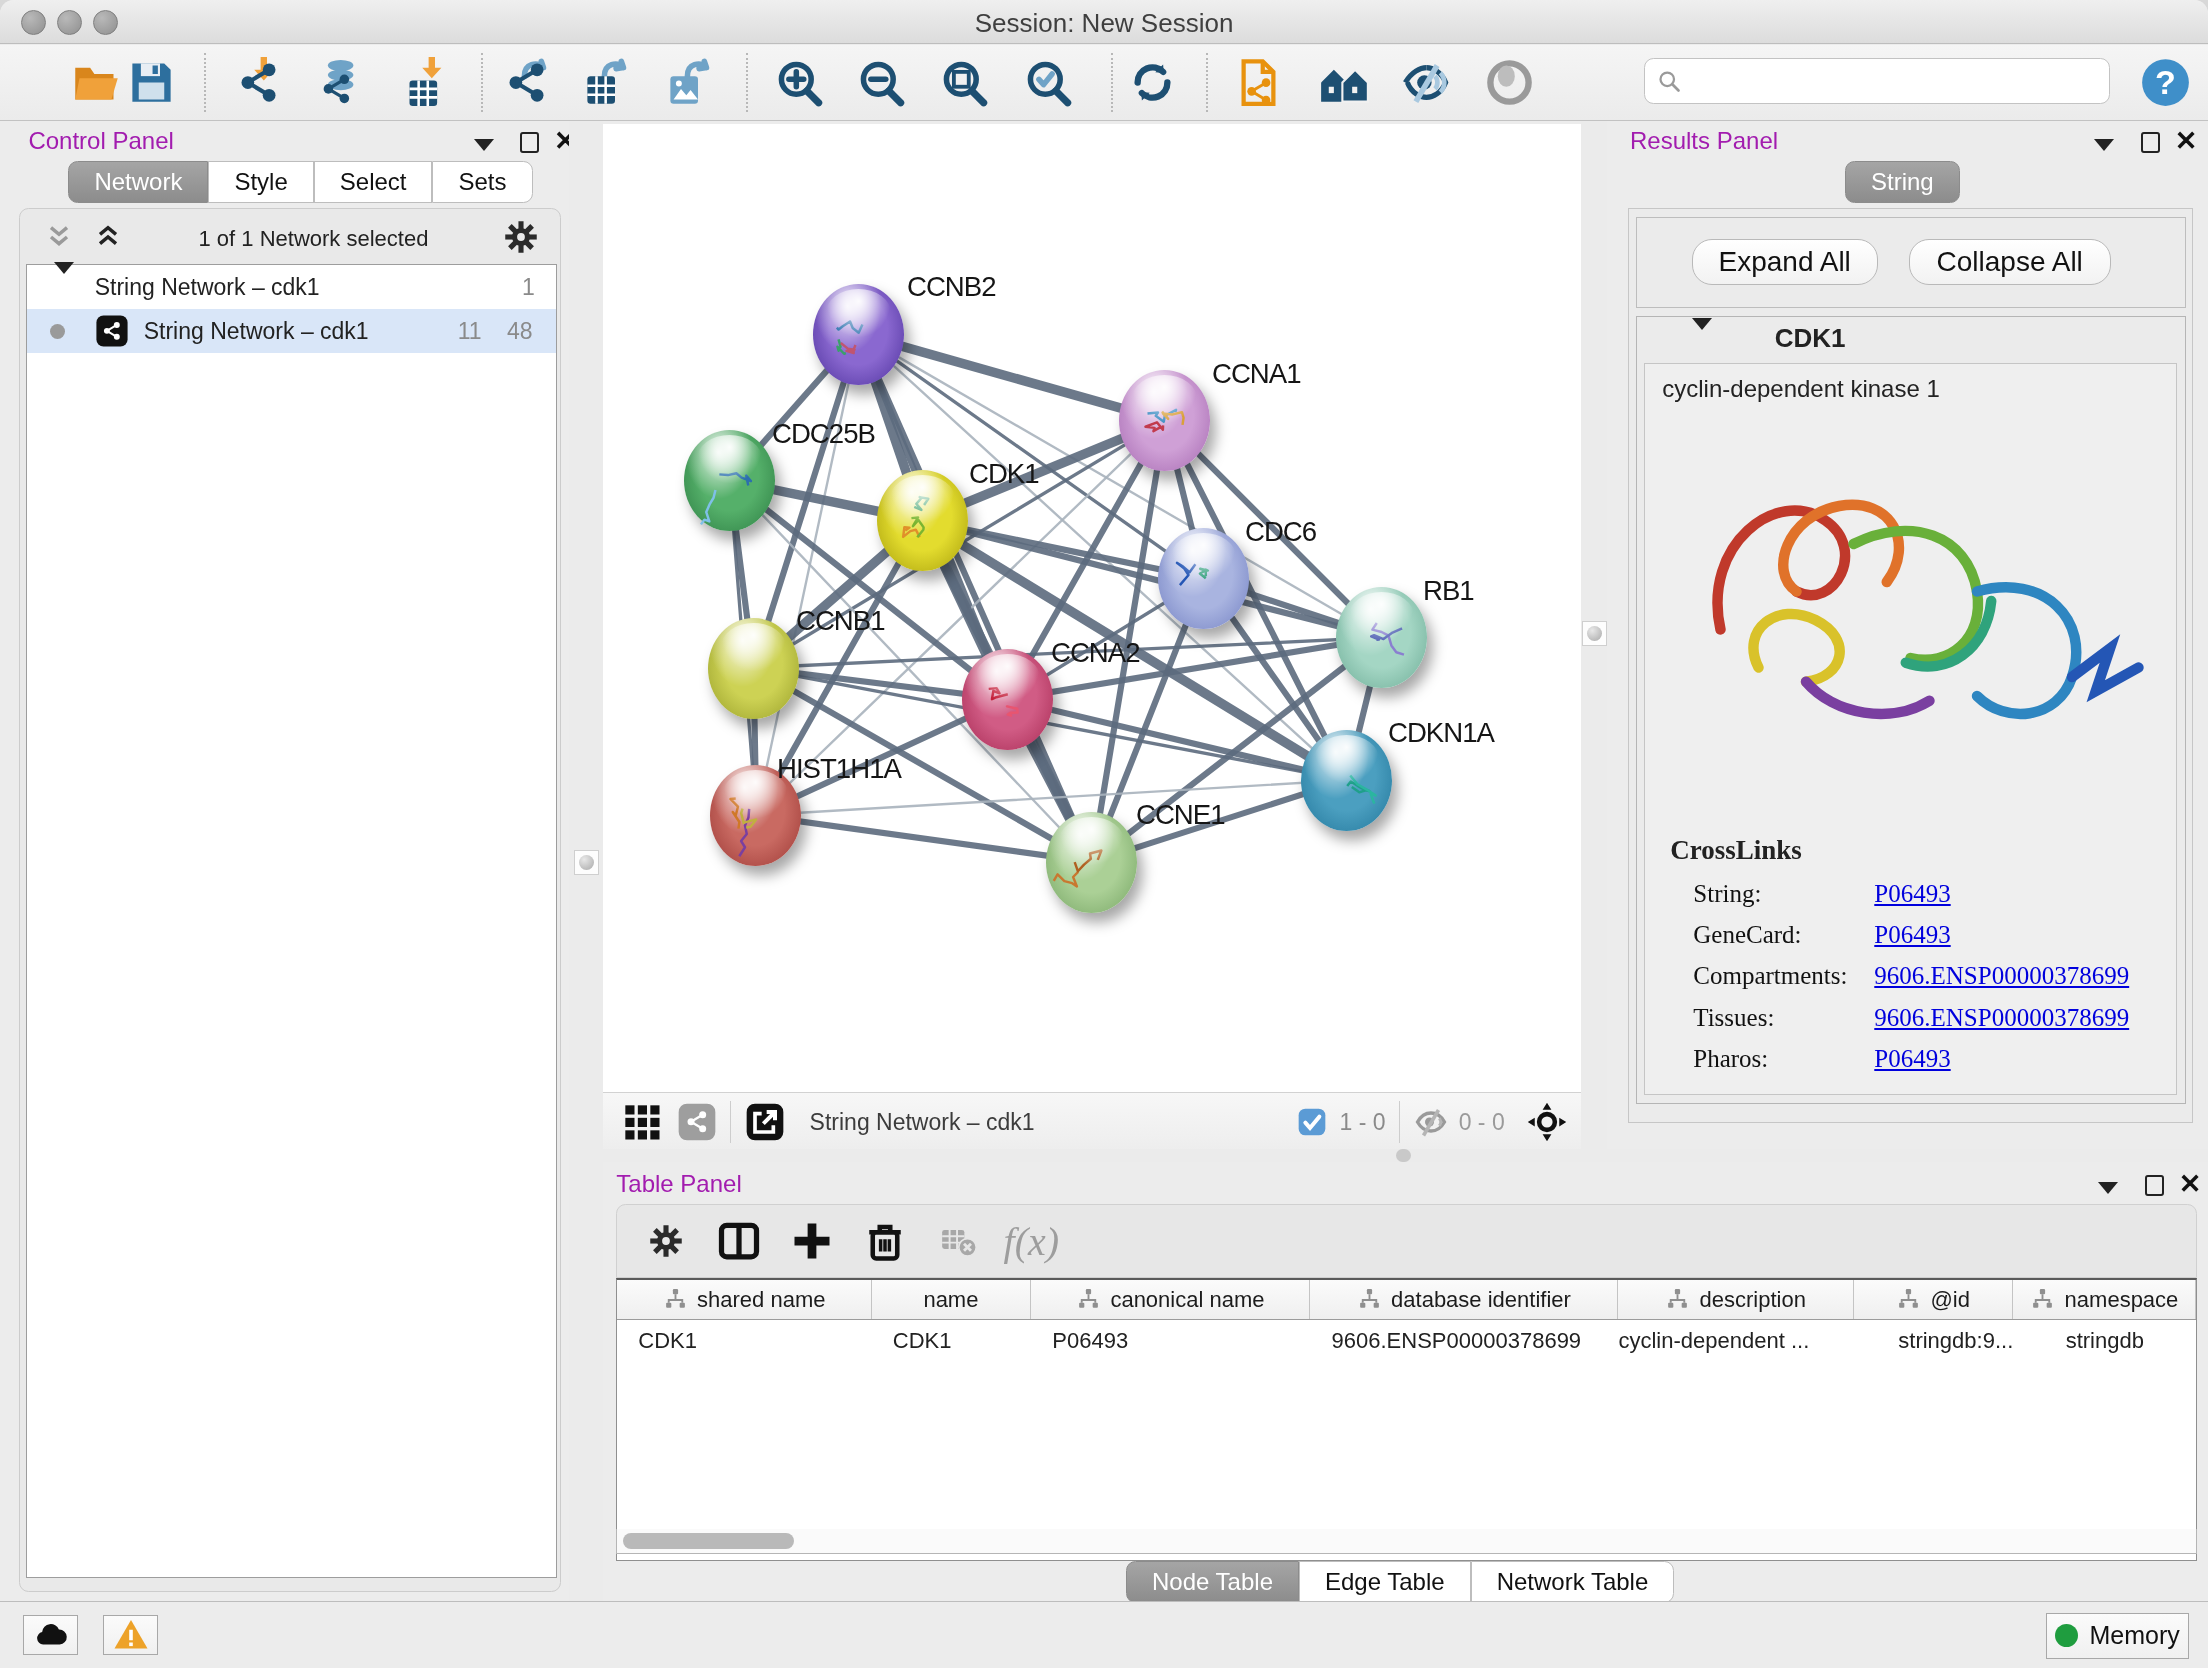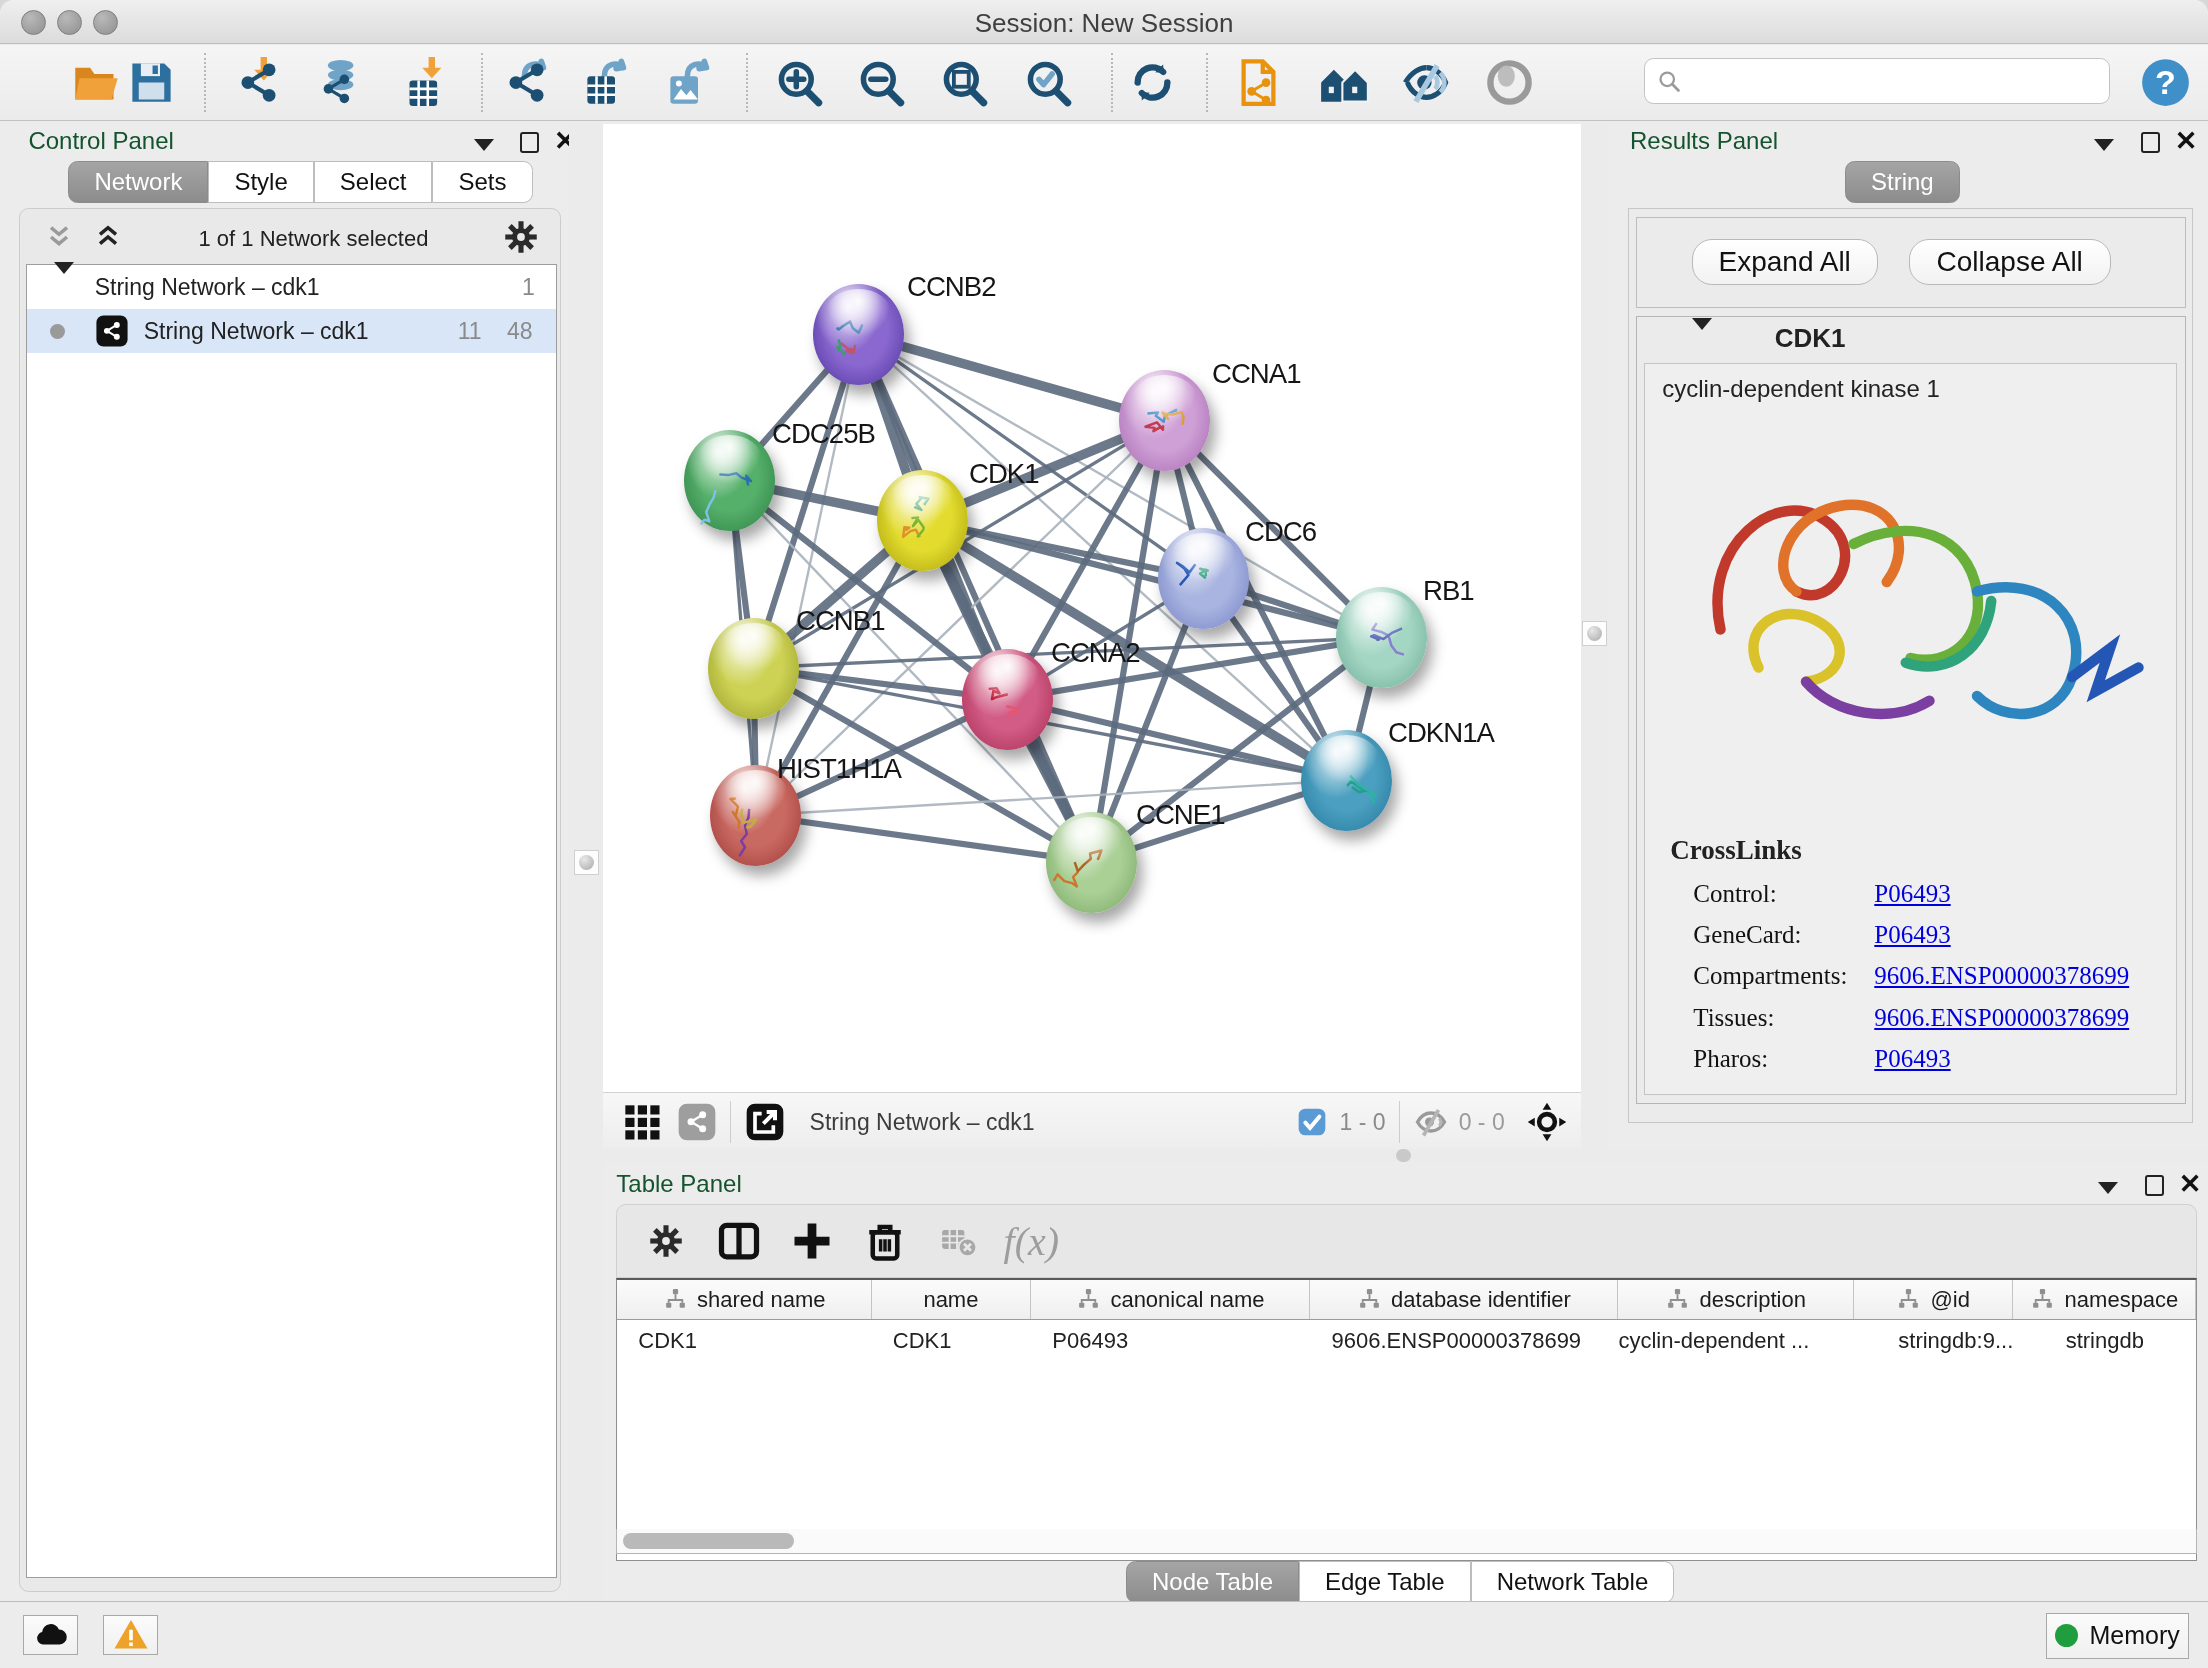--- a/index.html
+++ b/index.html
@@ -17,21 +17,21 @@
   
   .toolbar{position:absolute;left:0;top:45px;width:2208px;height:76px;
     background:linear-gradient(#f5f5f5,#ebebeb);border-bottom:1px solid #c2c2c2;}
   .tbi{position:absolute;top:9.5px;width:55px;height:55px;display:flex;align-items:center;justify-content:center;}
   .tbi svg{width:51px;height:51px;}
   .tbsep{position:absolute;top:7.6px;height:59px;border-left:2.9px dotted #b8b8b8;}
   .searchbox{position:absolute;left:1644px;top:13.3px;width:466px;height:46px;background:#fff;
     border:1px solid #c3c3c3;border-radius:9.5px;display:flex;align-items:center;padding-left:11.4px;}
   .searchbox svg{width:27px;height:27px;}
   
-  .phead-title{position:absolute;font-size:24px;color:#14532d;}
+  .phead-title{position:absolute;font-size:24px;color:#a21caf;}
   .phead-ic{position:absolute;top:0;width:32px;height:28.5px;display:flex;align-items:center;justify-content:center;}
   .tri-down{width:0;height:0;border-left:10.5px solid transparent;border-right:10.5px solid transparent;border-top:12.4px solid #222;}
   .sq{width:19px;height:21px;border:2.9px solid #222;border-radius:2.9px;}
   .xx{font-size:27px;font-weight:bold;color:#111;line-height:1;}
   .tabbtn{height:42px;border:1px solid #bdbdbd;background:#fff;display:flex;align-items:center;
     justify-content:center;font-size:24px;color:#111;padding:0 25px;}
   .tabbtn.sel{background:linear-gradient(#a5a5a5,#8c8c8c);color:#fff;border-color:#8c8c8c;}
   .tabbtn.first{border-radius:9.5px 0 0 9.5px;}
   .tabbtn.last{border-radius:0 9.5px 9.5px 0;text-align:right;}
   .tabbtn.lone{border-radius:9.5px;}
@@ -599,21 +599,21 @@
               <path d="M100 250 C80 210,120 180,160 200 C200 220,190 260,150 265" fill="none" stroke="#d9c22a" stroke-width="11" stroke-linecap="round"></path>
               <path d="M200 120 C260 90,320 110,330 170 C338 220,300 250,260 240" fill="none" stroke="#69b03a" stroke-width="11" stroke-linecap="round"></path>
               <path d="M255 245 C300 260,340 230,345 180" fill="none" stroke="#2fa37c" stroke-width="11" stroke-linecap="round"></path>
               <path d="M330 170 C400 150,450 200,430 260 C415 305,360 310,330 280" fill="none" stroke="#2e86c1" stroke-width="11" stroke-linecap="round"></path>
               <path d="M430 260 L470 230 L455 275 L500 250" fill="none" stroke="#2456b5" stroke-width="11" stroke-linecap="round"></path>
               <path d="M150 265 C180 300,240 310,280 285" fill="none" stroke="#7a3fa0" stroke-width="11" stroke-linecap="round"></path>
             </svg>
           <div class="serif" style="margin:25px 0 0 25px;font-size:27px;font-weight:bold">CrossLinks</div>
           <div id="xlinks">
               <div class="xlink-row serif">
-    <span class="lab">Control:</span>
+    <span class="lab">String:</span>
     <a href="#">P06493</a>
   </div>
               <div class="xlink-row serif">
     <span class="lab">GeneCard:</span>
     <a href="#">P06493</a>
   </div>
               <div class="xlink-row serif">
     <span class="lab">Compartments:</span>
     <a href="#">9606.ENSP00000378699</a>
   </div>

